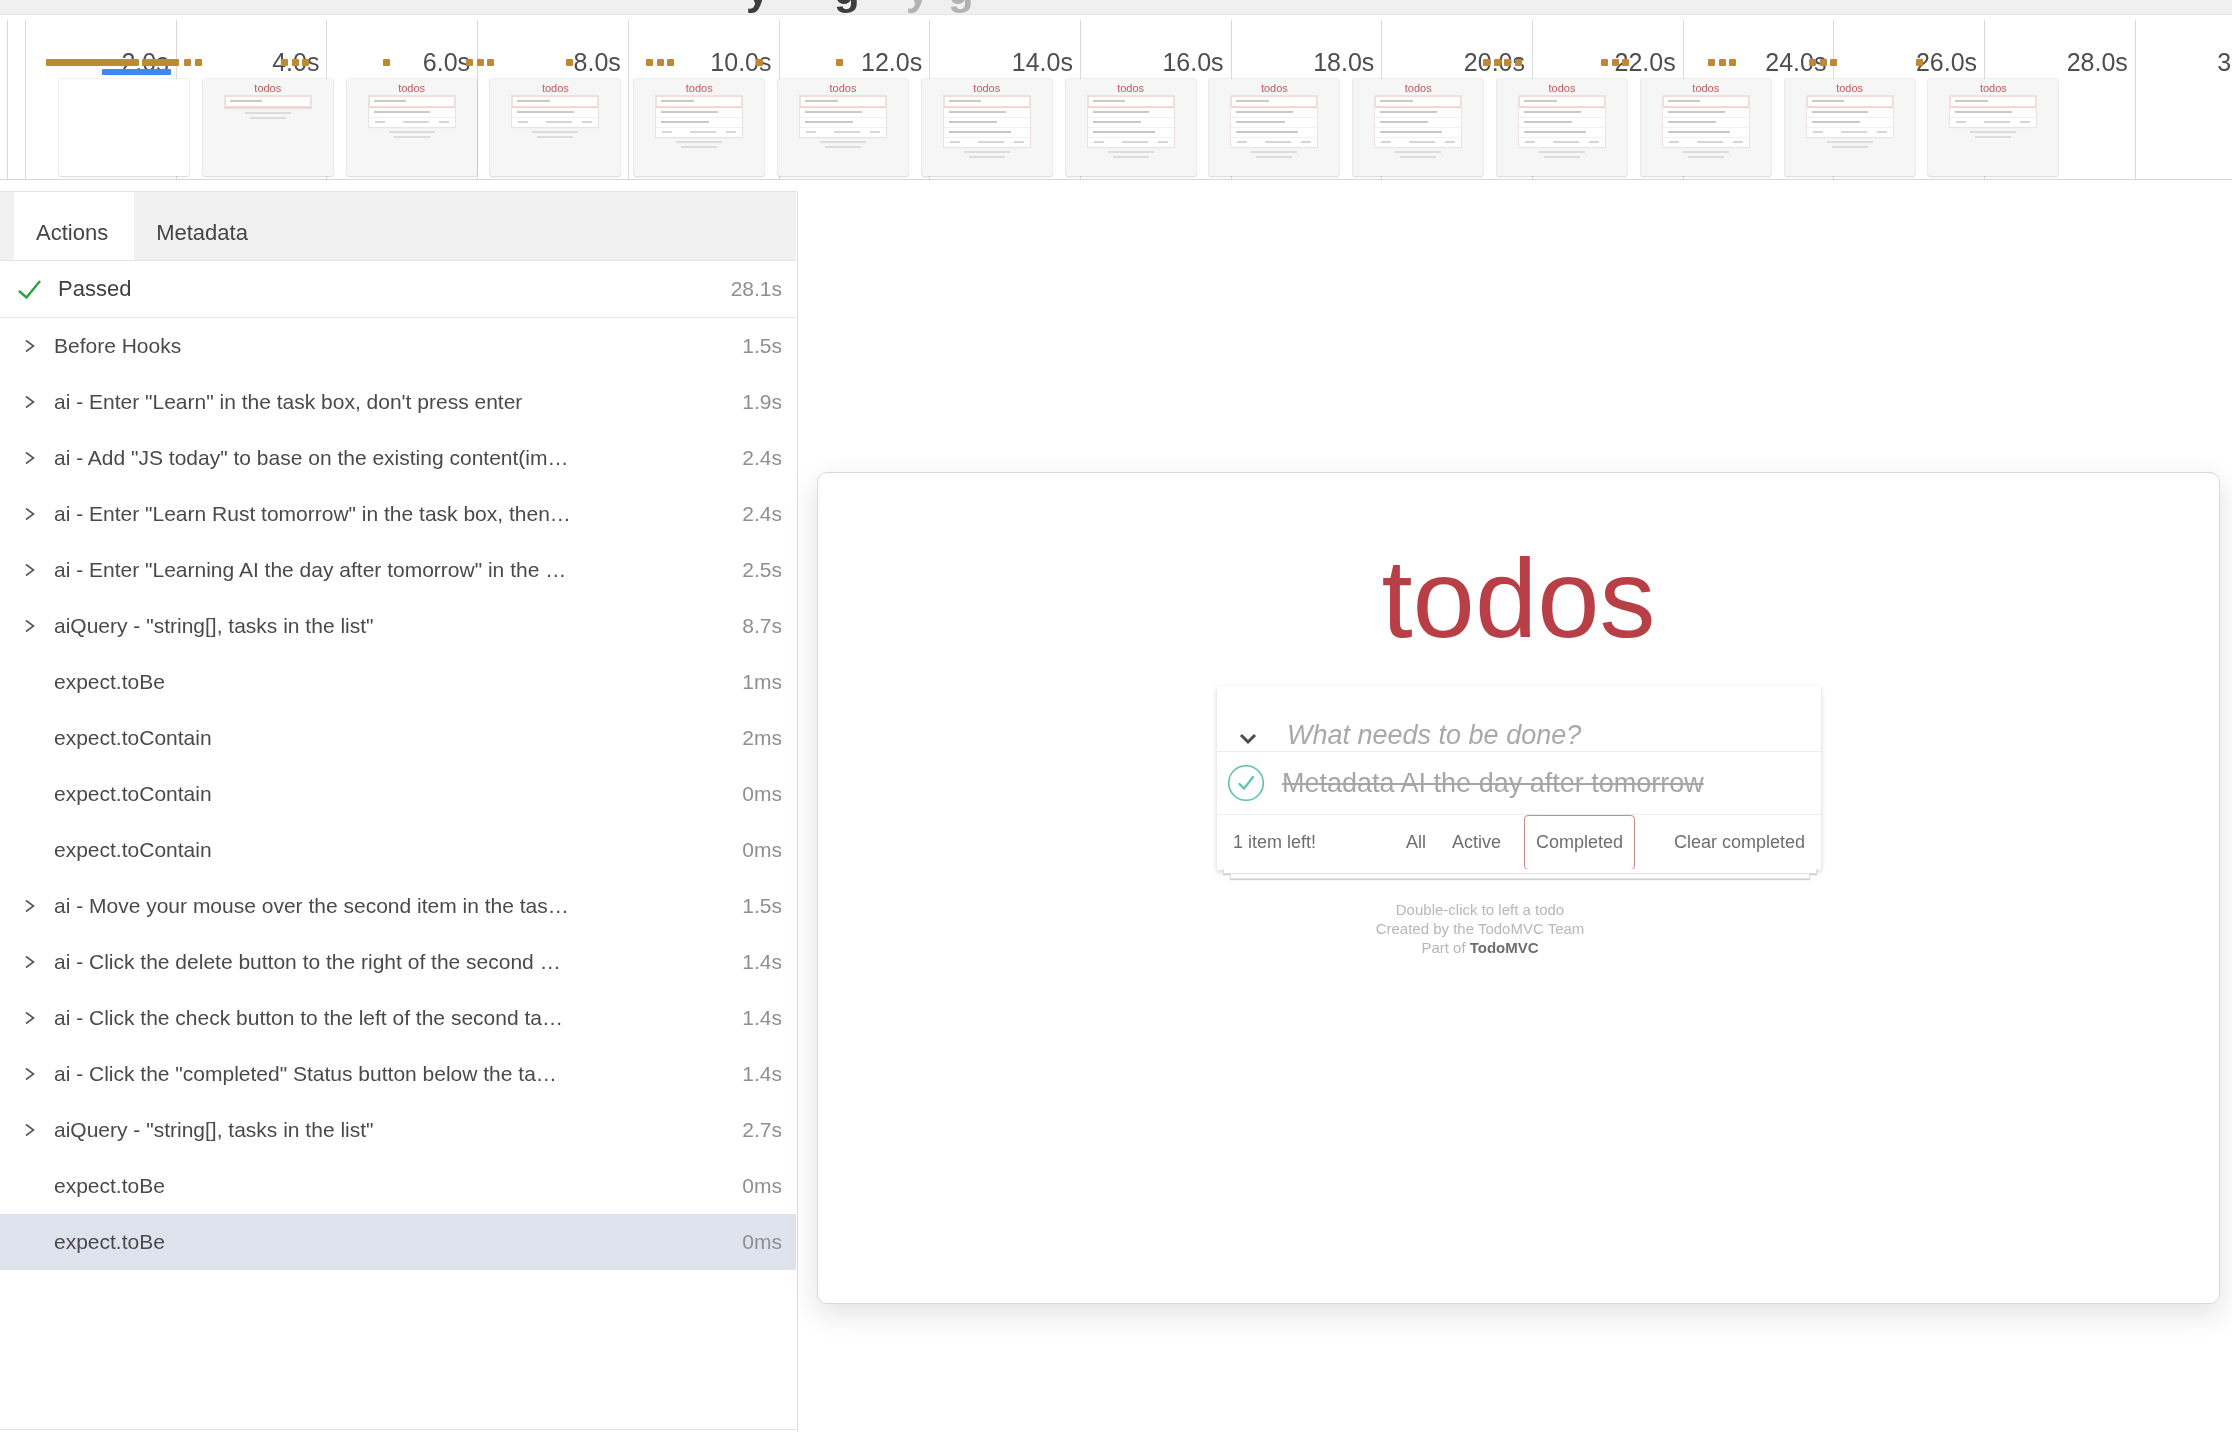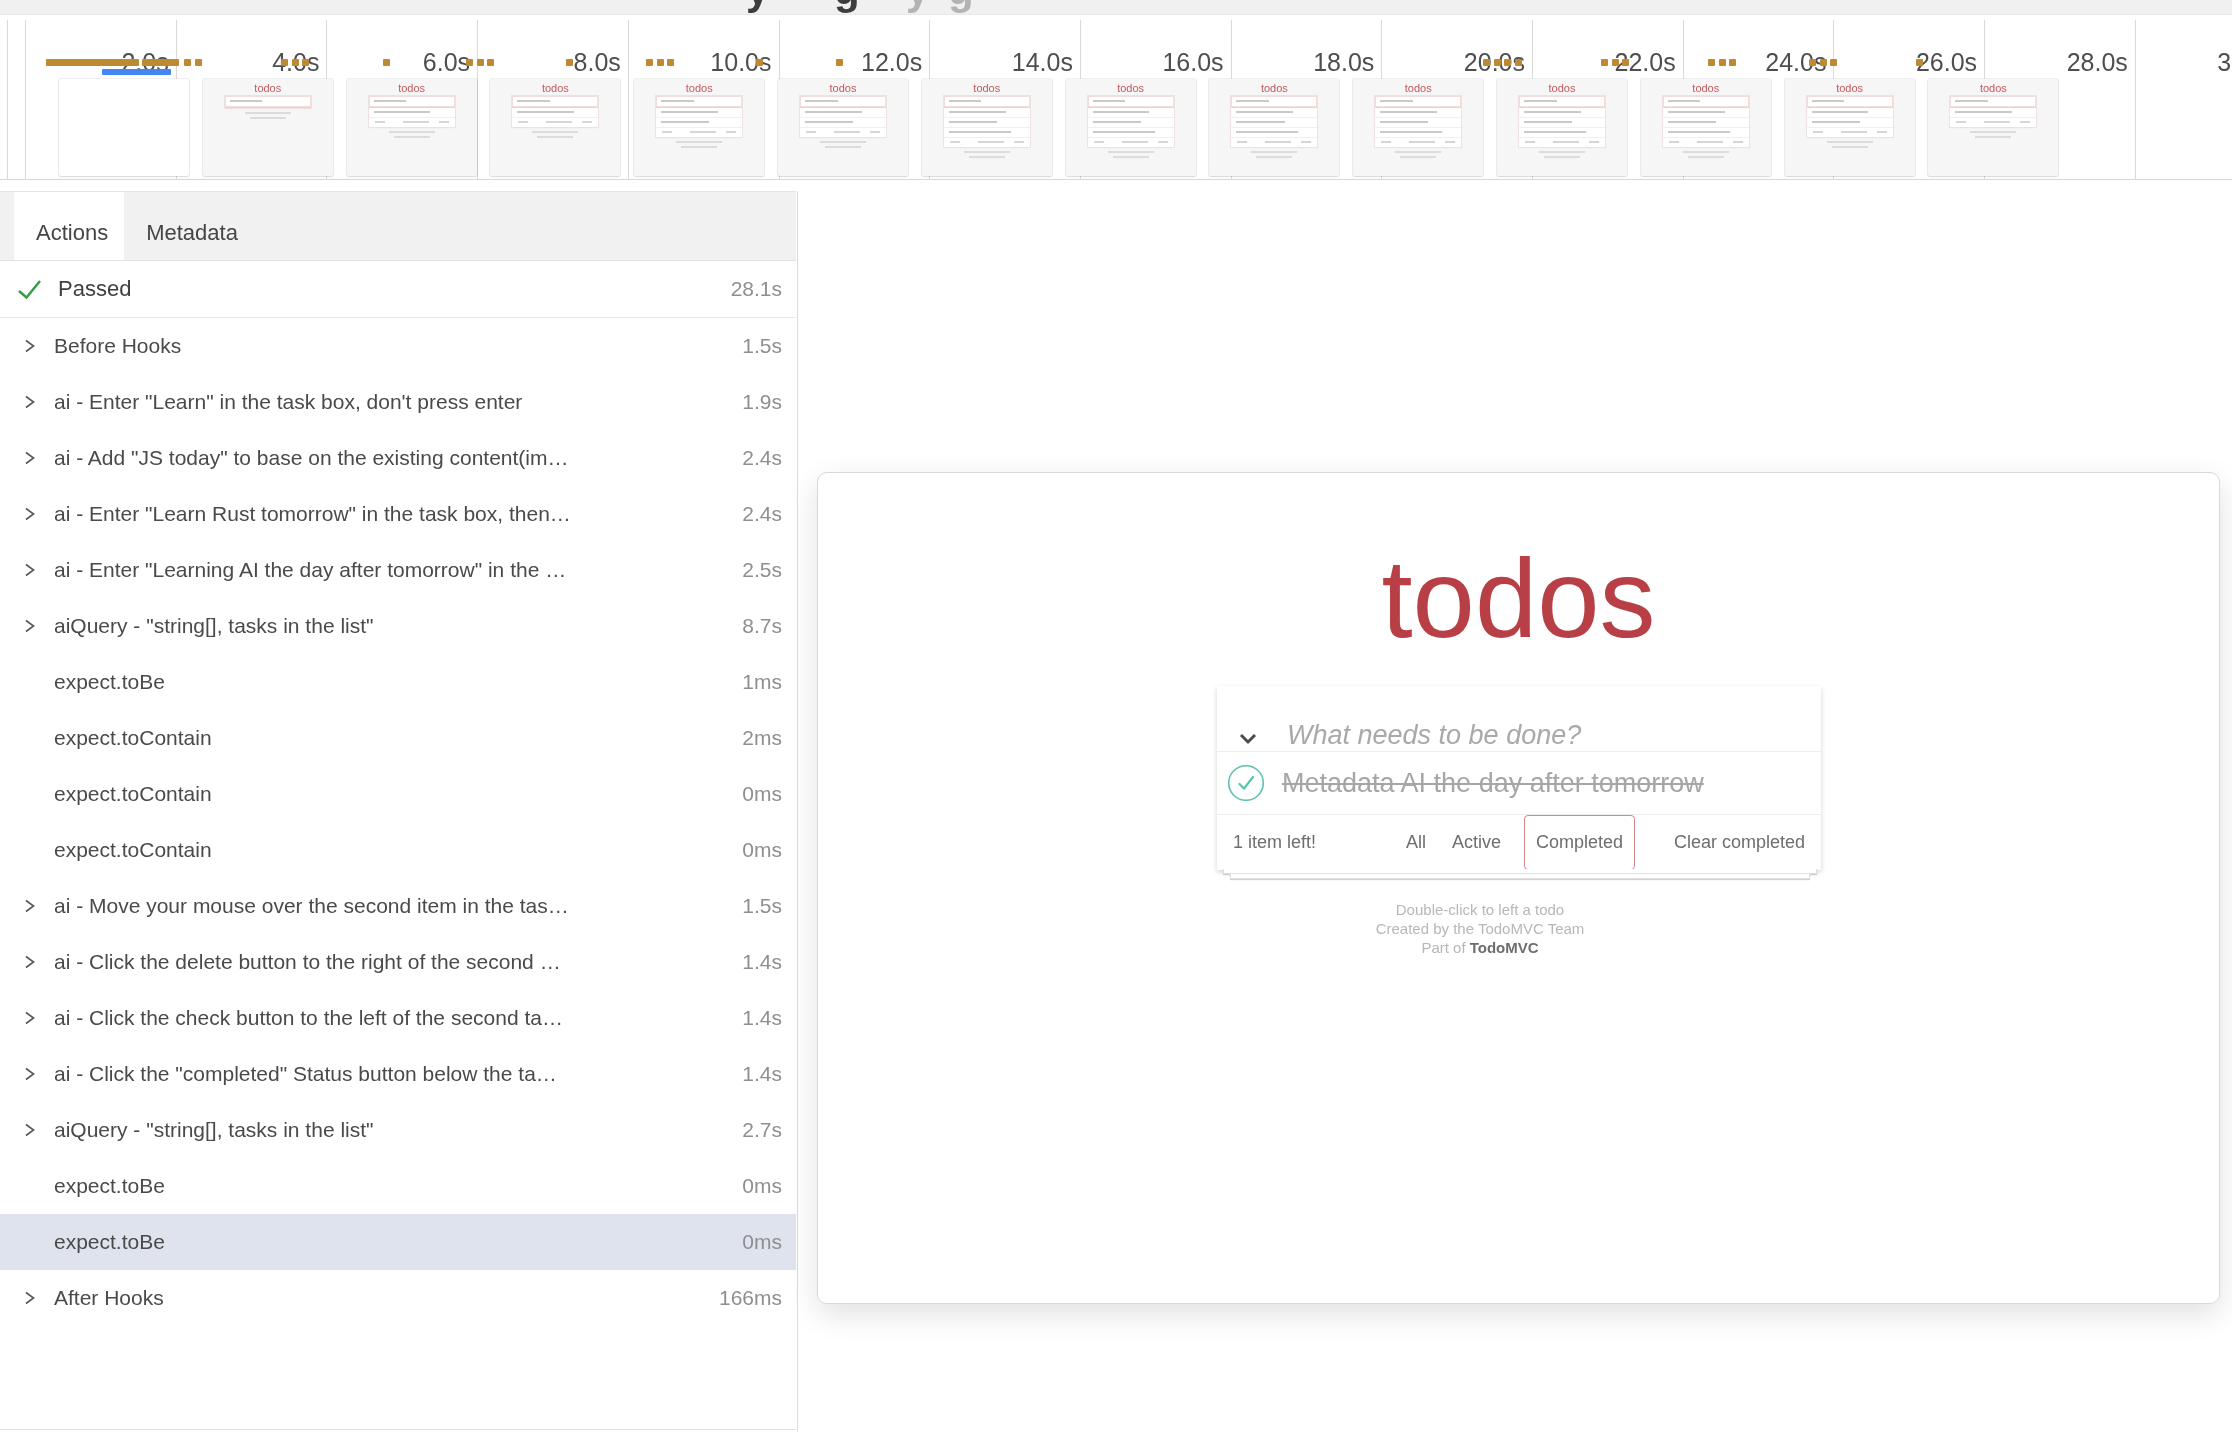--- a/index.html
+++ b/index.html
@@ -30,21 +30,21 @@
   .mrow{position:relative;height:9px;border-bottom:1px solid #f0f0f0;}
   .mfootbar{position:relative;height:9px;}
   .mfootbar i{position:absolute;top:3px;height:2px;background:#d6d6d6;}
   .mfoot{margin-top:4px;}
   .mfoot i{display:block;height:2px;background:#dcdcdc;margin:3px auto 0;}
 
   
   .tabbar{position:relative;height:70px;background:#f1f1f2;border-top:1px solid #e3e3e3;
           border-bottom:1px solid #e3e3e3;display:flex;align-items:stretch;
           font-size:22px;color:#454545;box-sizing:border-box;}
-  .tab{display:flex;align-items:center;padding:14px 16px 0 22px;cursor:default;white-space:nowrap;}
+  .tab{display:flex;align-items:center;padding:14px 26px 0 22px;cursor:default;white-space:nowrap;}
   .tab.selected{background:#fff;}
 
   
   .left-panel{position:absolute;left:0;top:191px;width:796px;height:1241px;background:#fff;}
   .left-panel .tab.first{margin-left:14px;}
   .left-bottom-line{position:absolute;left:0;right:0;bottom:2px;height:1px;background:#e0e0e0;}
   .passed-row{height:56px;display:flex;align-items:center;border-bottom:1px solid #e9e9e9;
               font-size:22px;color:#3f3f3f;}
   .passed-row .picon{margin-left:16px;display:flex;}
   .passed-row .plabel{margin-left:15px;}
@@ -614,29 +614,20 @@
         <div class="arow">
           <span class="chev"></span>
           <span class="lbl">expect.toBe</span>
           <span class="dur">0ms</span>
         </div>
         <div class="arow selected">
           <span class="chev"></span>
           <span class="lbl">expect.toBe</span>
           <span class="dur">0ms</span>
         </div>
-        <div class="arow">
-          <span class="chev">
-            <svg width="14" height="16" viewBox="0 0 14 16">
-              <path d="M4 2.5 L11.5 8 L4 13.5" fill="none" stroke="#5a5a5a" stroke-width="1.7"></path>
-            </svg>
-          </span>
-          <span class="lbl">After Hooks</span>
-          <span class="dur">166ms</span>
-        </div>
       </div>
     <div class="left-bottom-line"></div>
   </div>
 
   <div class="right-panel">
 
     <div class="bwindow">
       <div class="bbody">
         <div class="todos-h1">todos</div>
         <div class="app-card">

